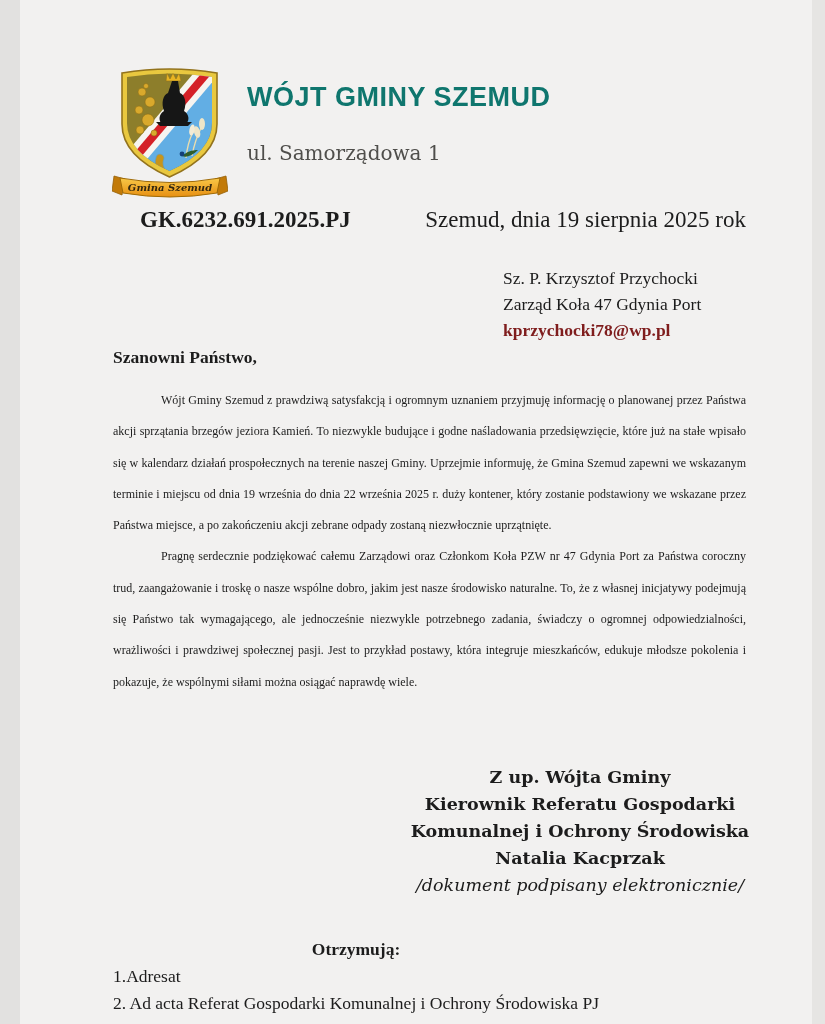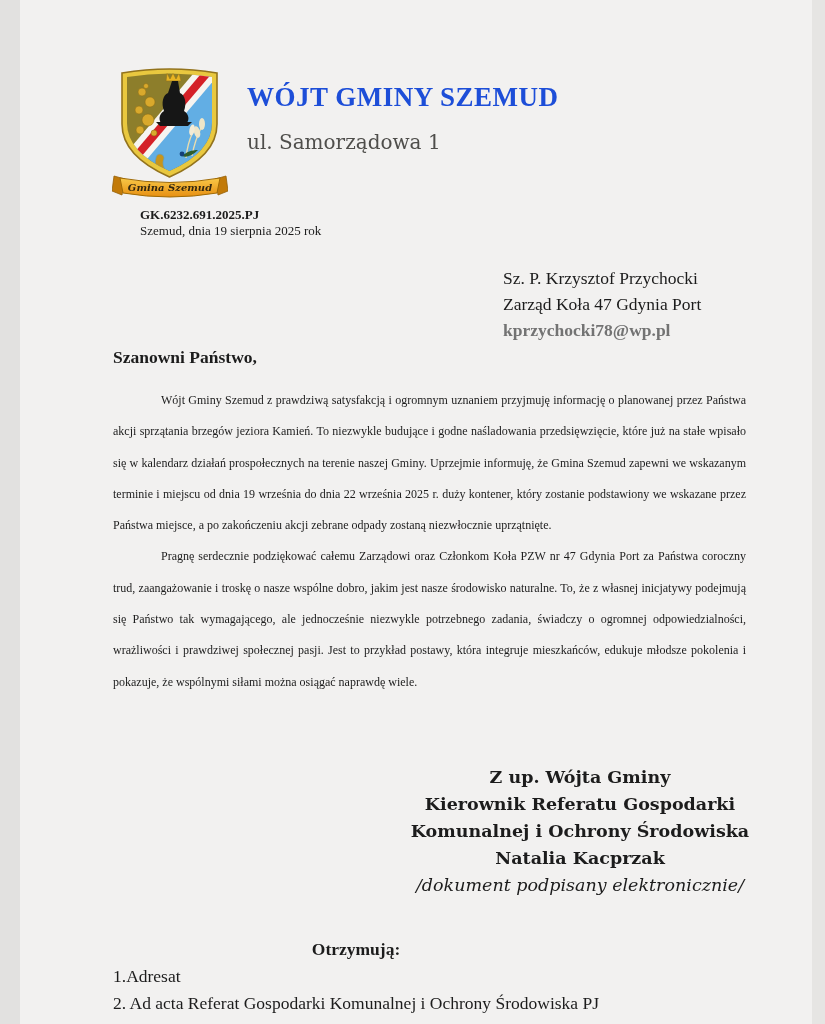--- a/index.html
+++ b/index.html
@@ -11,49 +11,48 @@
     overflow:hidden;
   }
   .page{position:relative;width:825px;height:1024px;background:#f2f1f0;}
   .edge-strip-left{position:absolute;left:0;top:0;width:20px;height:1024px;background:#e2e1e0;}
   .edge-strip-right{position:absolute;right:0;top:0;width:13px;height:1024px;background:#e6e5e3;}
 
   
   .crest{position:absolute;left:112px;top:64px;width:116px;height:138px;}
   .header-text{position:absolute;left:247px;top:82px;}
   .letter-title{
-    font-family:Liberation Serif, serif;
+    font-family:Liberation Sans, sans-serif;
     font-weight:bold;
     font-size:27px;
-    color:#1d4ed8;
+    color:#0f766e;
     letter-spacing:.5px;
-    margin:0 0 13px 0;
+    margin:0 0 24px 0;
   }
   .address-line{
     font-family:"DejaVu Serif", serif;
     font-size:20px;
     color:#4f4e4b;
     line-height:32px;
   }
 
   
   .ref-row{
     position:absolute;left:113px;top:207px;width:633px;
     display:flex;justify-content:space-between;align-items:baseline;
-    font-size:13px;
-    flex-direction:column;
+    font-size:23px;
   }
   .ref-number{font-weight:bold;margin-left:27px;}
   .dateline{font-weight:normal;color:#1c1c1c;}
 
   
   .recipient{position:absolute;left:503px;top:265px;font-size:17.5px;line-height:26px;}
   .recipient-name{font-weight:normal;}
   .recipient-email a{
-    color:#737373;text-decoration:none;font-weight:bold;
+    color:#7f1d1d;text-decoration:none;font-weight:bold;
   }
 
   
   .salutation{position:absolute;left:113px;top:347px;font-size:17.5px;font-weight:bold;}
   .letter-body{
     position:absolute;left:113px;top:385px;width:633px;
     font-size:12px;line-height:31.3px;text-align:justify;
   }
   .letter-body p{margin:0;text-indent:48px;}
 

